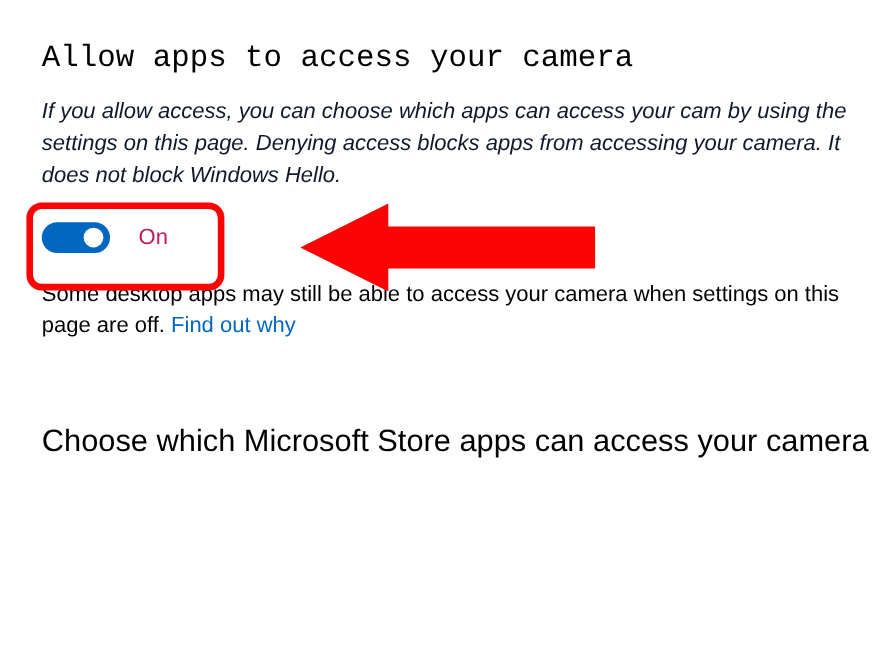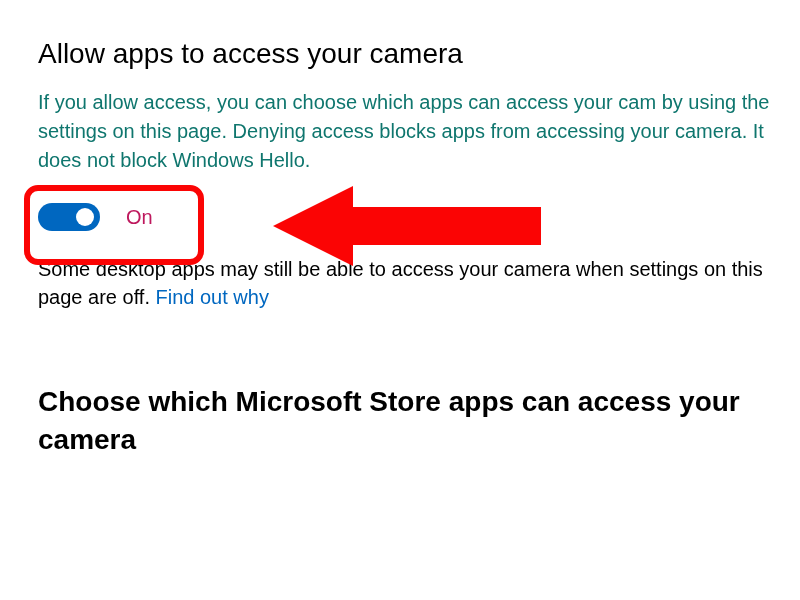--- a/index.html
+++ b/index.html
@@ -13,28 +13,30 @@
       width: 800px;
       height: 600px;
       overflow: hidden;
       padding: 38px 0 0 38px;
     }
     .section-heading {
       font-size: 28px;
       font-weight: 400;
       color: #000;
       margin-bottom: 18px;
+      font-family: Liberation Mono, monospace;
     }
     .description {
       font-size: 20px;
       font-weight: 400;
-      color: #0f766e;
+      color: #0f172a;
       line-height: 1.45;
       margin-bottom: 28px;
       width: 760px;
+      font-style: italic;
     }
     .toggle-row {
       display: flex;
       align-items: center;
       position: relative;
       margin-bottom: 20px;
     }
     .highlight-box {
       position: absolute;
       border: 6px solid #fb0404;
@@ -80,21 +82,21 @@
       line-height: 1.4;
       margin-top: 24px;
       width: 745px;
     }
     .link {
       color: #0067c0;
       cursor: pointer;
     }
     .section-heading-2 {
       font-size: 28px;
-      font-weight: 700;
+      font-weight: 400;
       color: #000;
       margin-top: 72px;
       line-height: 1.35;
       width: 760px;
     }
   </style>
 </head>
 <body>
 
 <h2 class="section-heading">Allow apps to access your camera</h2>

